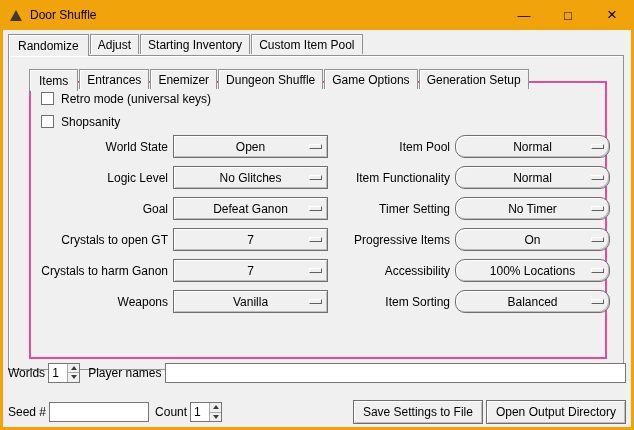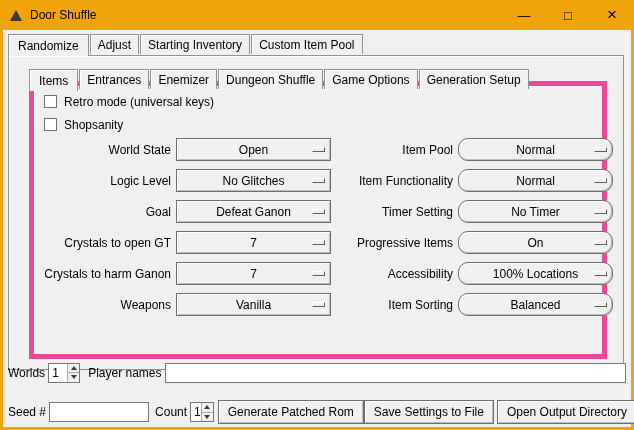--- a/index.html
+++ b/index.html
@@ -25,21 +25,21 @@
   .tab{box-sizing:border-box;background:#f0f0f0;border:1px solid #919191;border-bottom:none;
        padding:3px 7px 2px;margin-right:1px;white-space:nowrap;cursor:default;
        box-shadow:inset 1px 1px 0 #fff;}
   .tab.active{padding:4px 9px 3px;margin-bottom:-1px;position:relative;z-index:3;}
 
   .outer-tabs{left:5px;top:3px;}
   .outer-panel{position:absolute;left:5px;top:25px;width:616px;height:315px;box-sizing:border-box;
                border:1px solid #919191;background:#f0f0f0;box-shadow:inset 1px 1px 0 #fff;}
   .inner-tabs{left:20px;top:3px;margin-top:9px;}
   .inner-panel{position:absolute;left:20px;right:16px;top:25px;bottom:10px;box-sizing:border-box;
-               border:5px solid #ec4899;background:#f0f0f0;box-shadow:inset 1px 1px 0 #fff;}
+               border:2px solid #ec4899;background:#f0f0f0;box-shadow:inset 1px 1px 0 #fff;}
 
   
   .check-row{display:flex;align-items:center;height:23px;margin-left:10px;}
   .check-row.first{margin-top:4px;}
   .checkbox{width:13px;height:13px;box-sizing:border-box;background:#fff;border:1px solid #6e6e6e;
             margin-right:7px;cursor:default;}
 
   
   .form-grid{display:grid;grid-template-columns:127px 155px 1fr 112px 155px;
              column-gap:5px;row-gap:8px;margin:2px 10px 0 10px;}
@@ -227,21 +227,20 @@
           <div class="spin-value">1</div>
           <div class="spin-arrows">
             <div class="spin-btn up">
                 <div class="arrow-up"></div>
               </div>
             <div class="spin-btn down">
                 <div class="arrow-down"></div>
               </div>
           </div>
         </div>
-        <div class="btn ml4">Generate Patched Rom</div>
         <div class="spacer"></div>
         <div class="btn mr3">Save Settings to File</div>
         <div class="btn">Open Output Directory</div>
       </div>
 
     </div>
 
   </div>
 </div>
 

